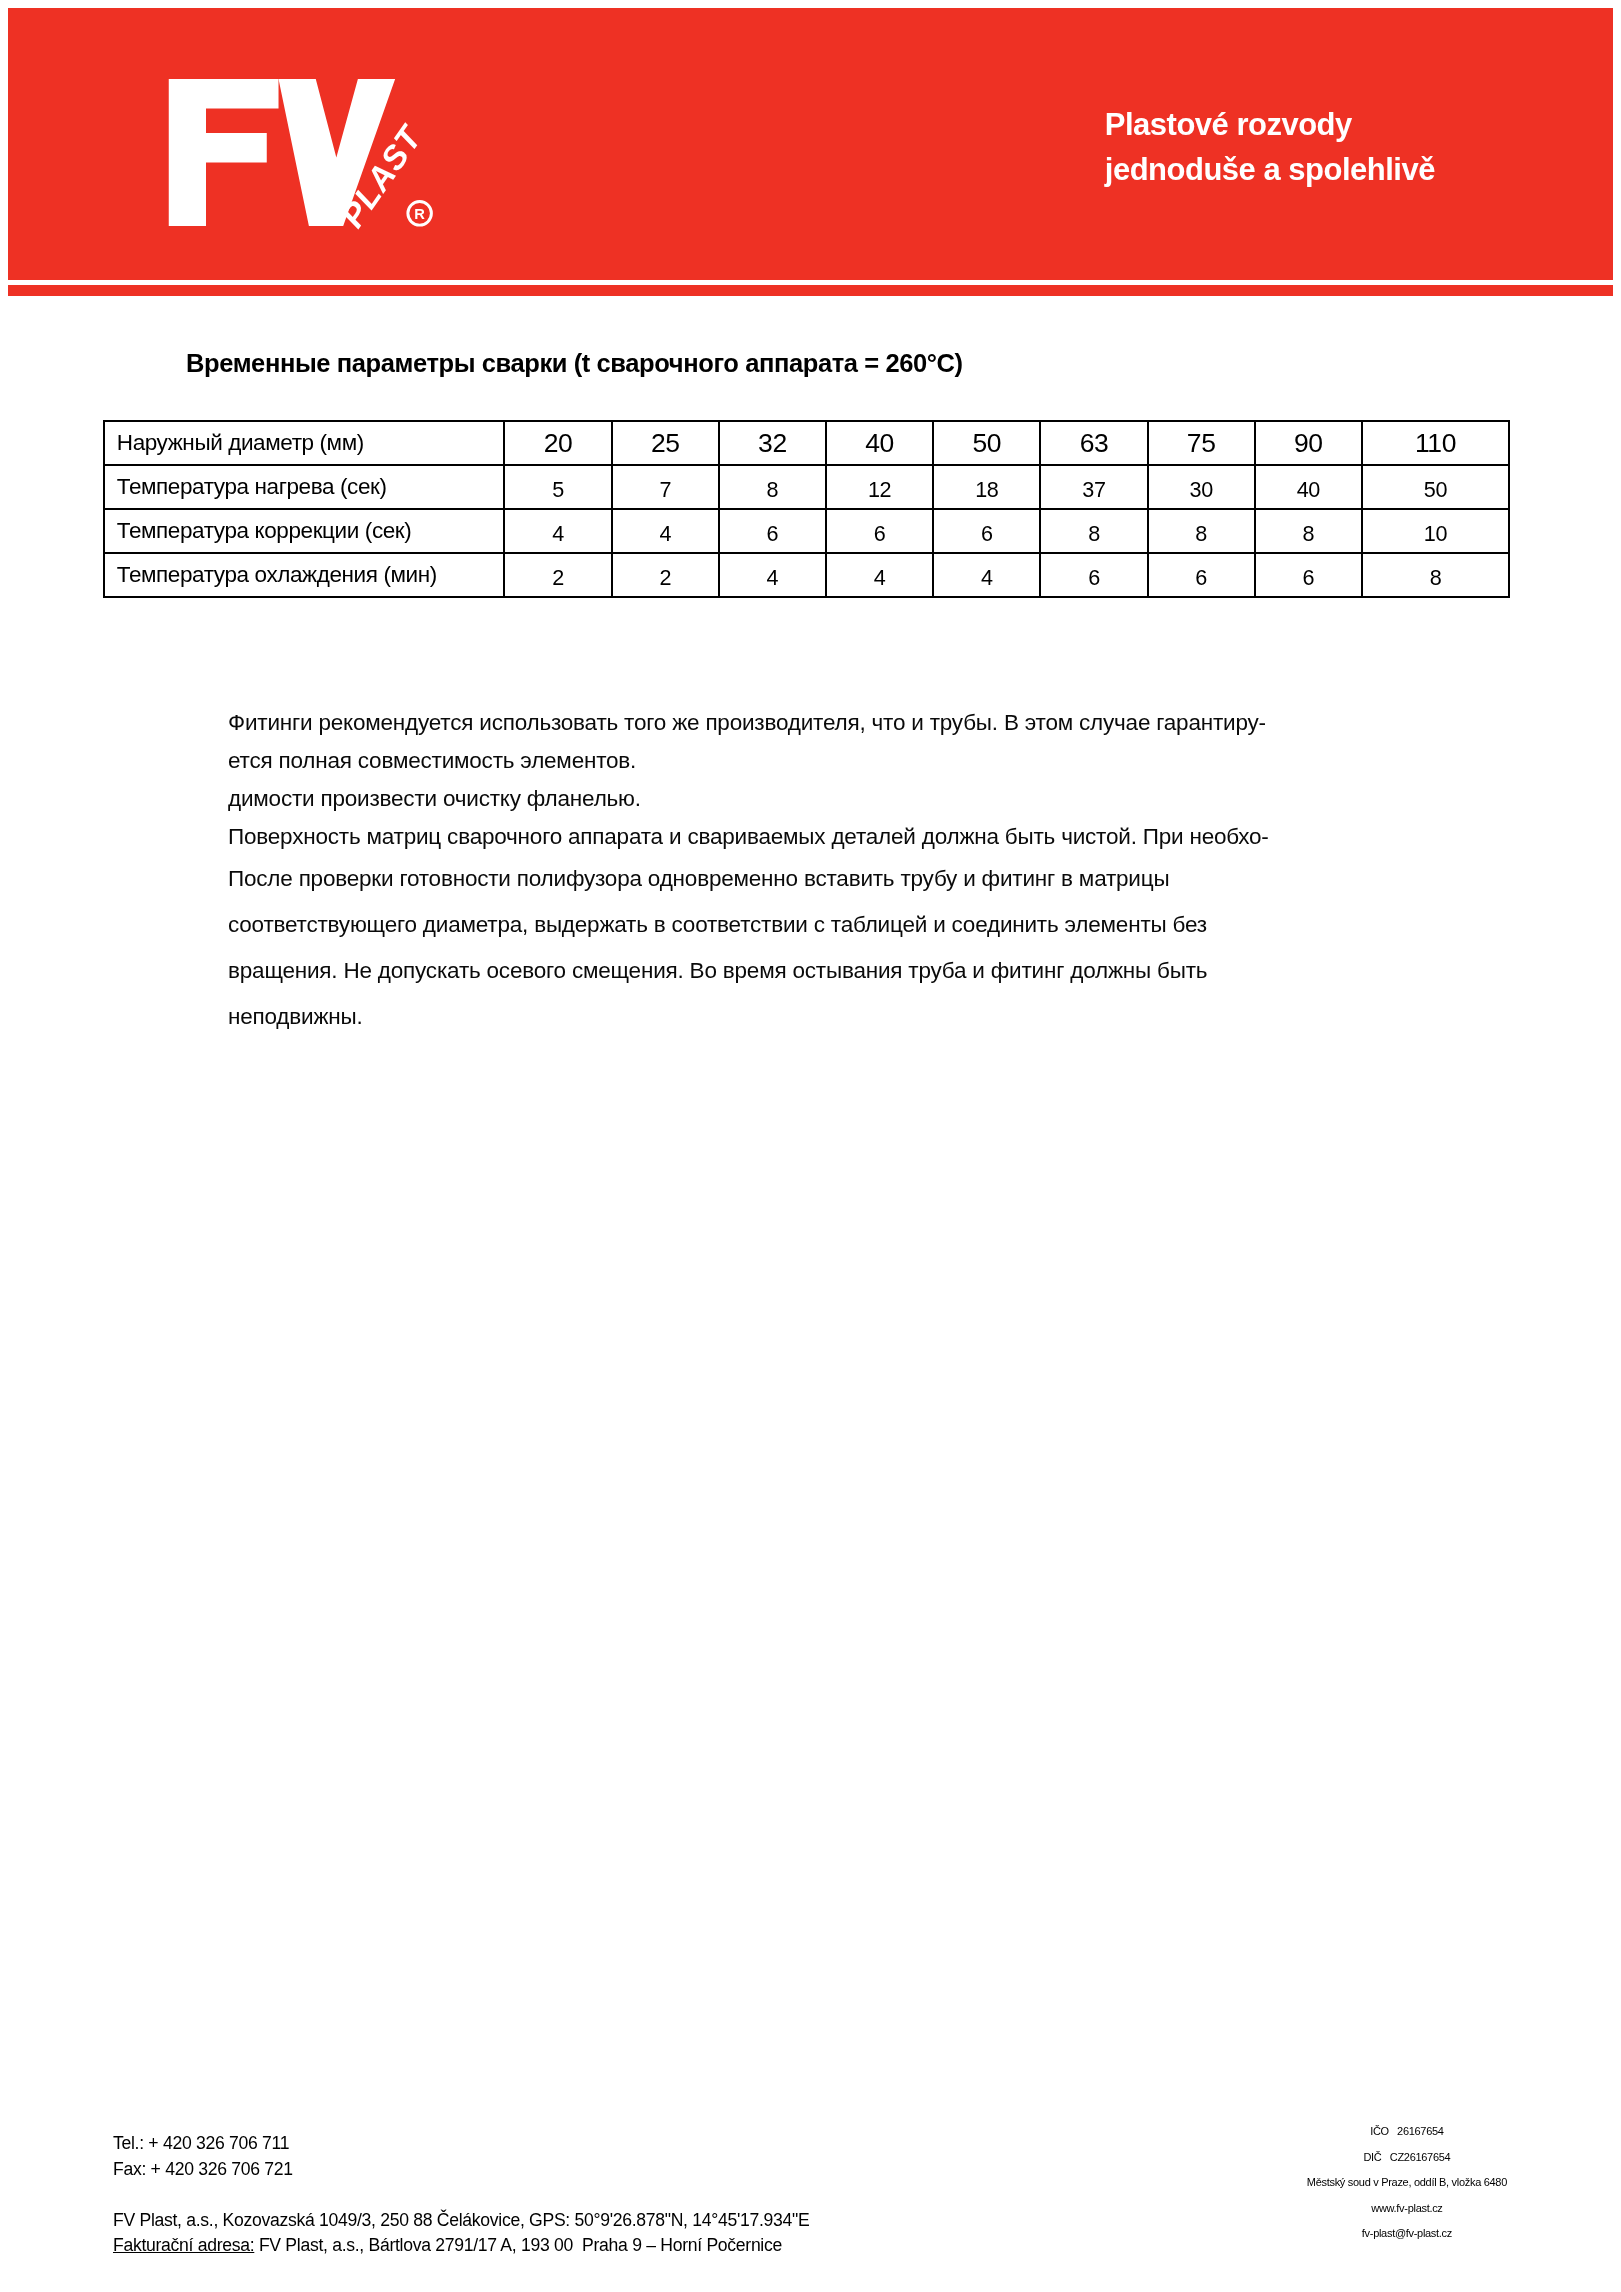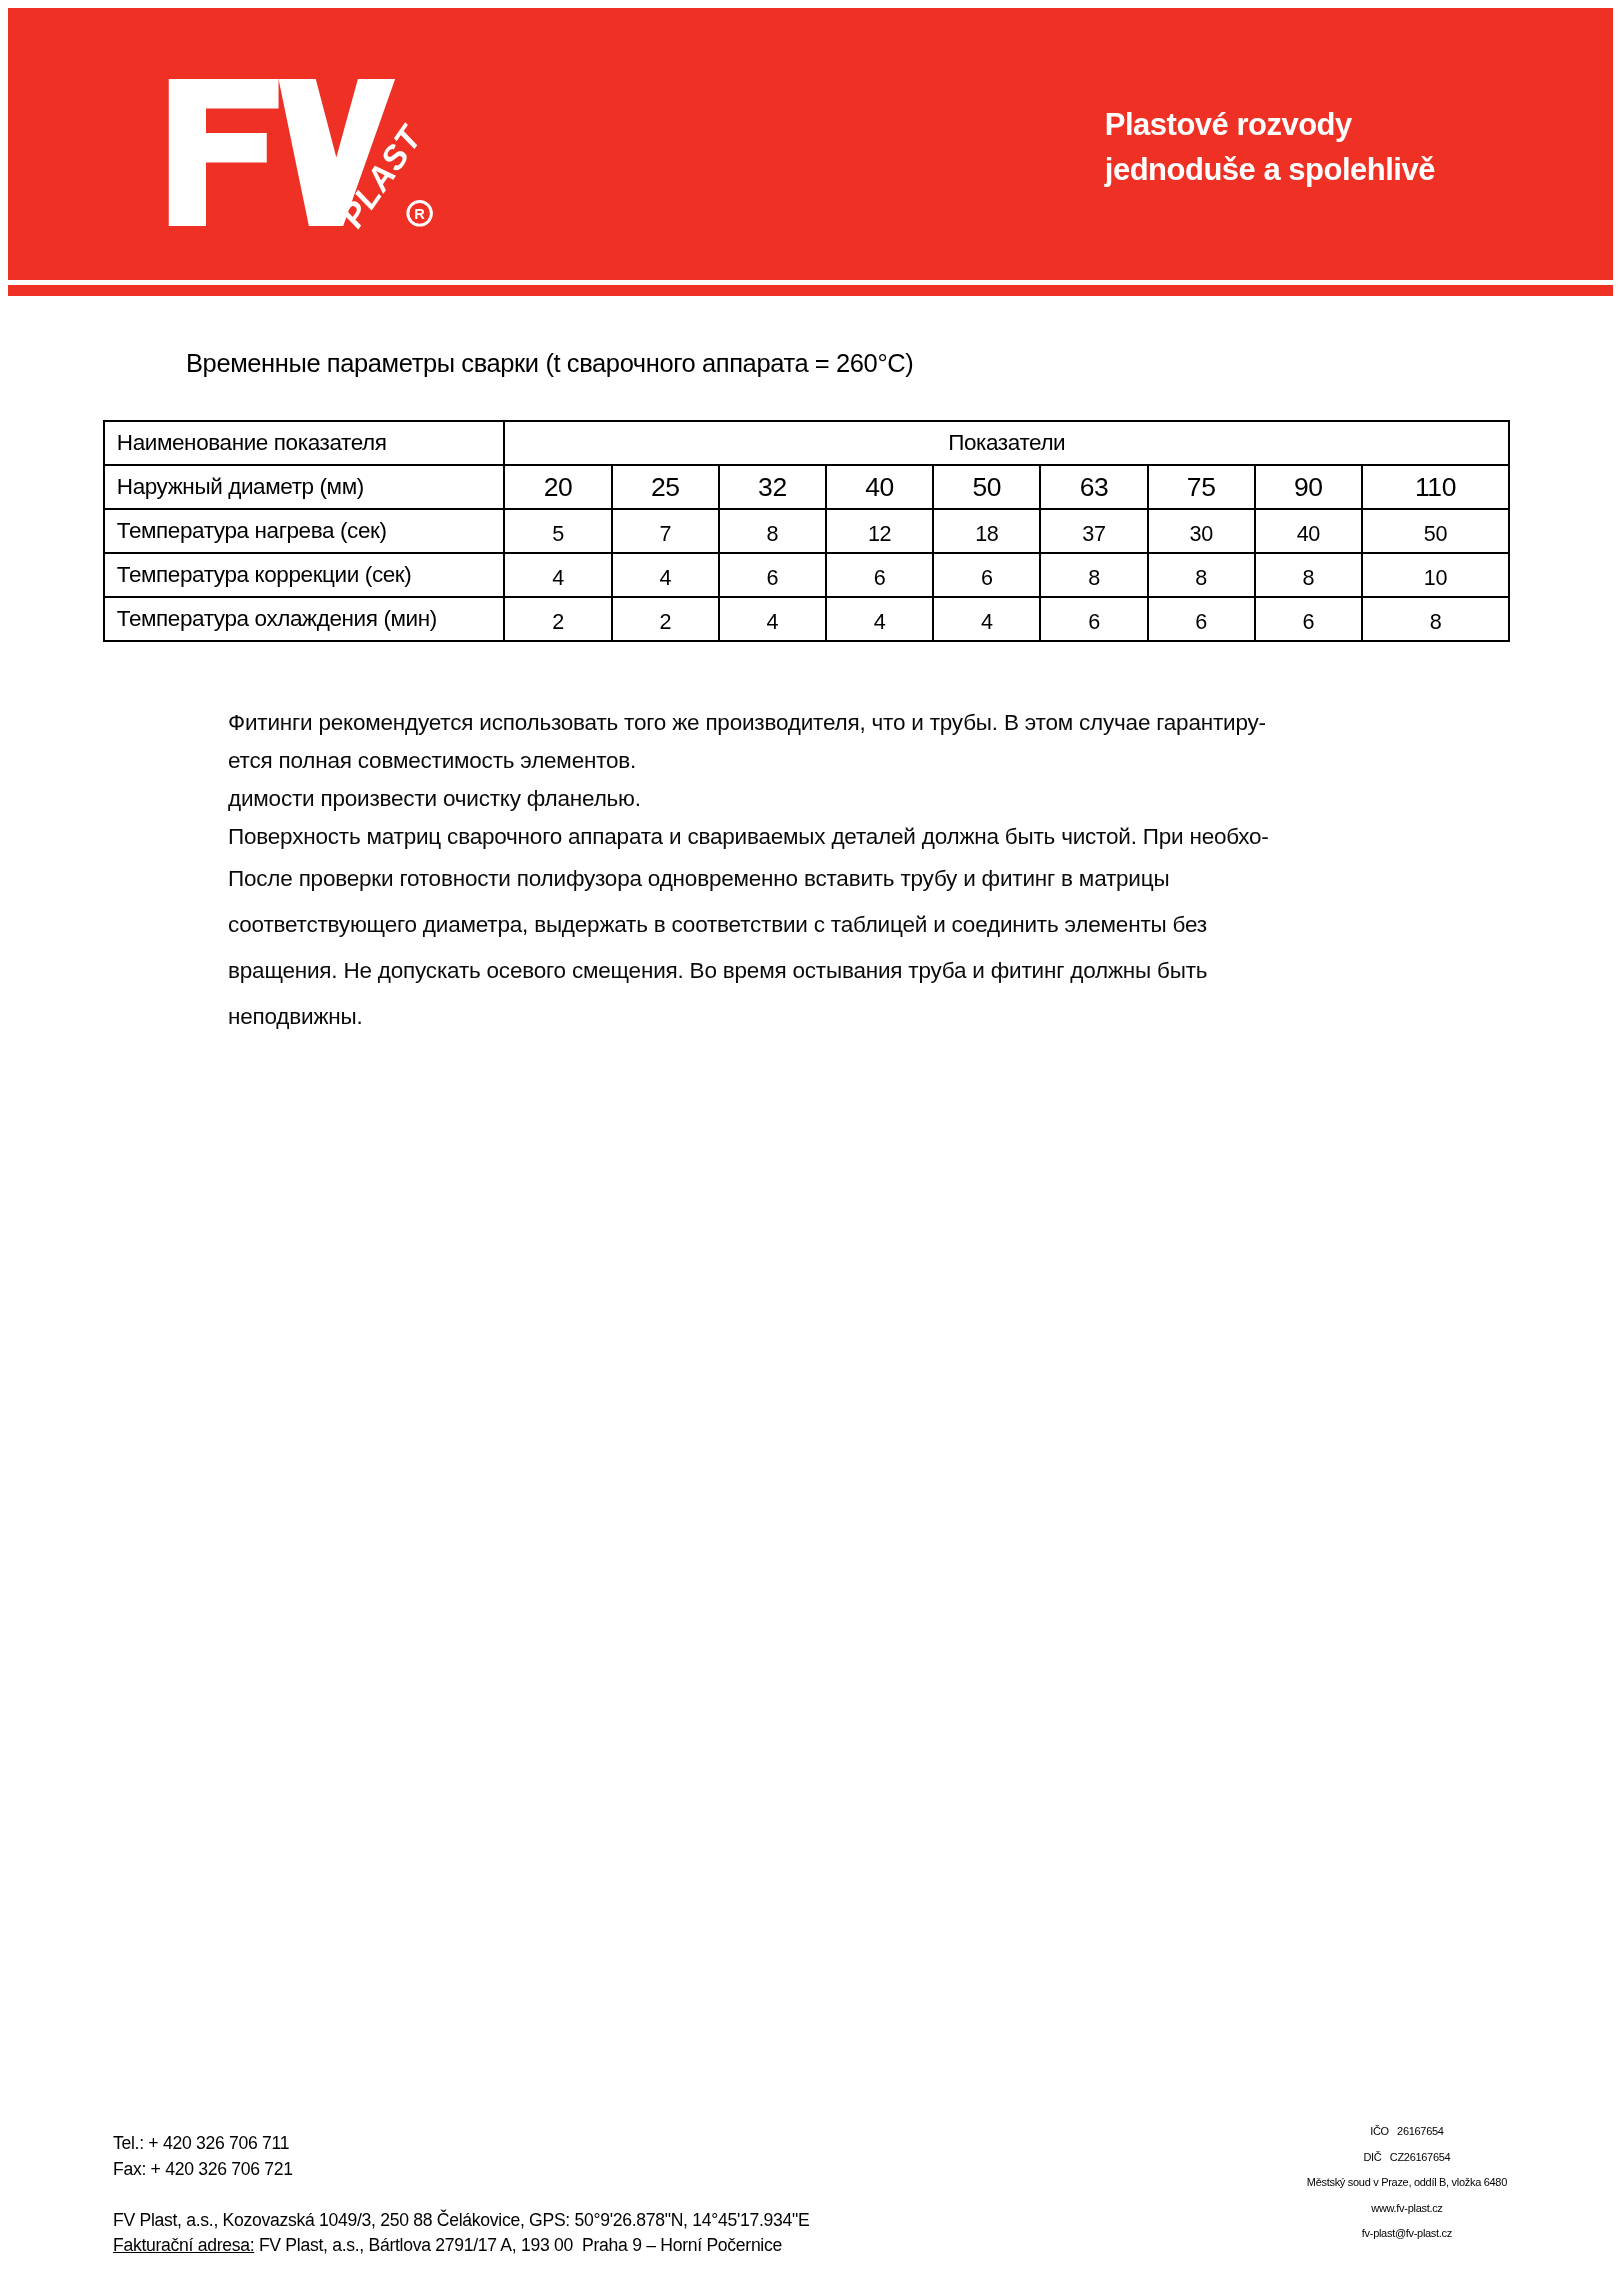--- a/index.html
+++ b/index.html
@@ -40,21 +40,21 @@
     line-height: 45px;
     letter-spacing: -0.5px;
     white-space: nowrap;
   }
 
   
   .doc-title {
     position: absolute;
     left: 186px; top: 349px;
     font-size: 25.5px;
-    font-weight: normal;
+    font-weight: bold;
     letter-spacing: -0.4px;
     white-space: nowrap;
   }
 
   
   .params-table {
     position: absolute;
     left: 103px; top: 420px;
     width: 1407px;
     border-collapse: collapse;
@@ -152,24 +152,20 @@
         <col style="width:7.63%">
         <col style="width:7.63%">
         <col style="width:7.63%">
       <col style="width:7.63%">
         <col style="width:7.63%">
         <col style="width:7.63%">
         <col style="width:7.63%">
       <col style="width:10.46%">
     </colgroup>
     <tbody id="table-body">
-      <tr>
-        <td class="label-cell">Наименование показателя</td>
-        <td class="head-values" colspan="9">Показатели</td>
-      </tr>
     <tr>
           <td class="label-cell">Наружный диаметр (мм)</td>
           <td class="dia-cell">20</td>
           <td class="dia-cell">25</td>
           <td class="dia-cell">32</td>
           <td class="dia-cell">40</td>
           <td class="dia-cell">50</td>
           <td class="dia-cell">63</td>
           <td class="dia-cell">75</td>
           <td class="dia-cell">90</td>

